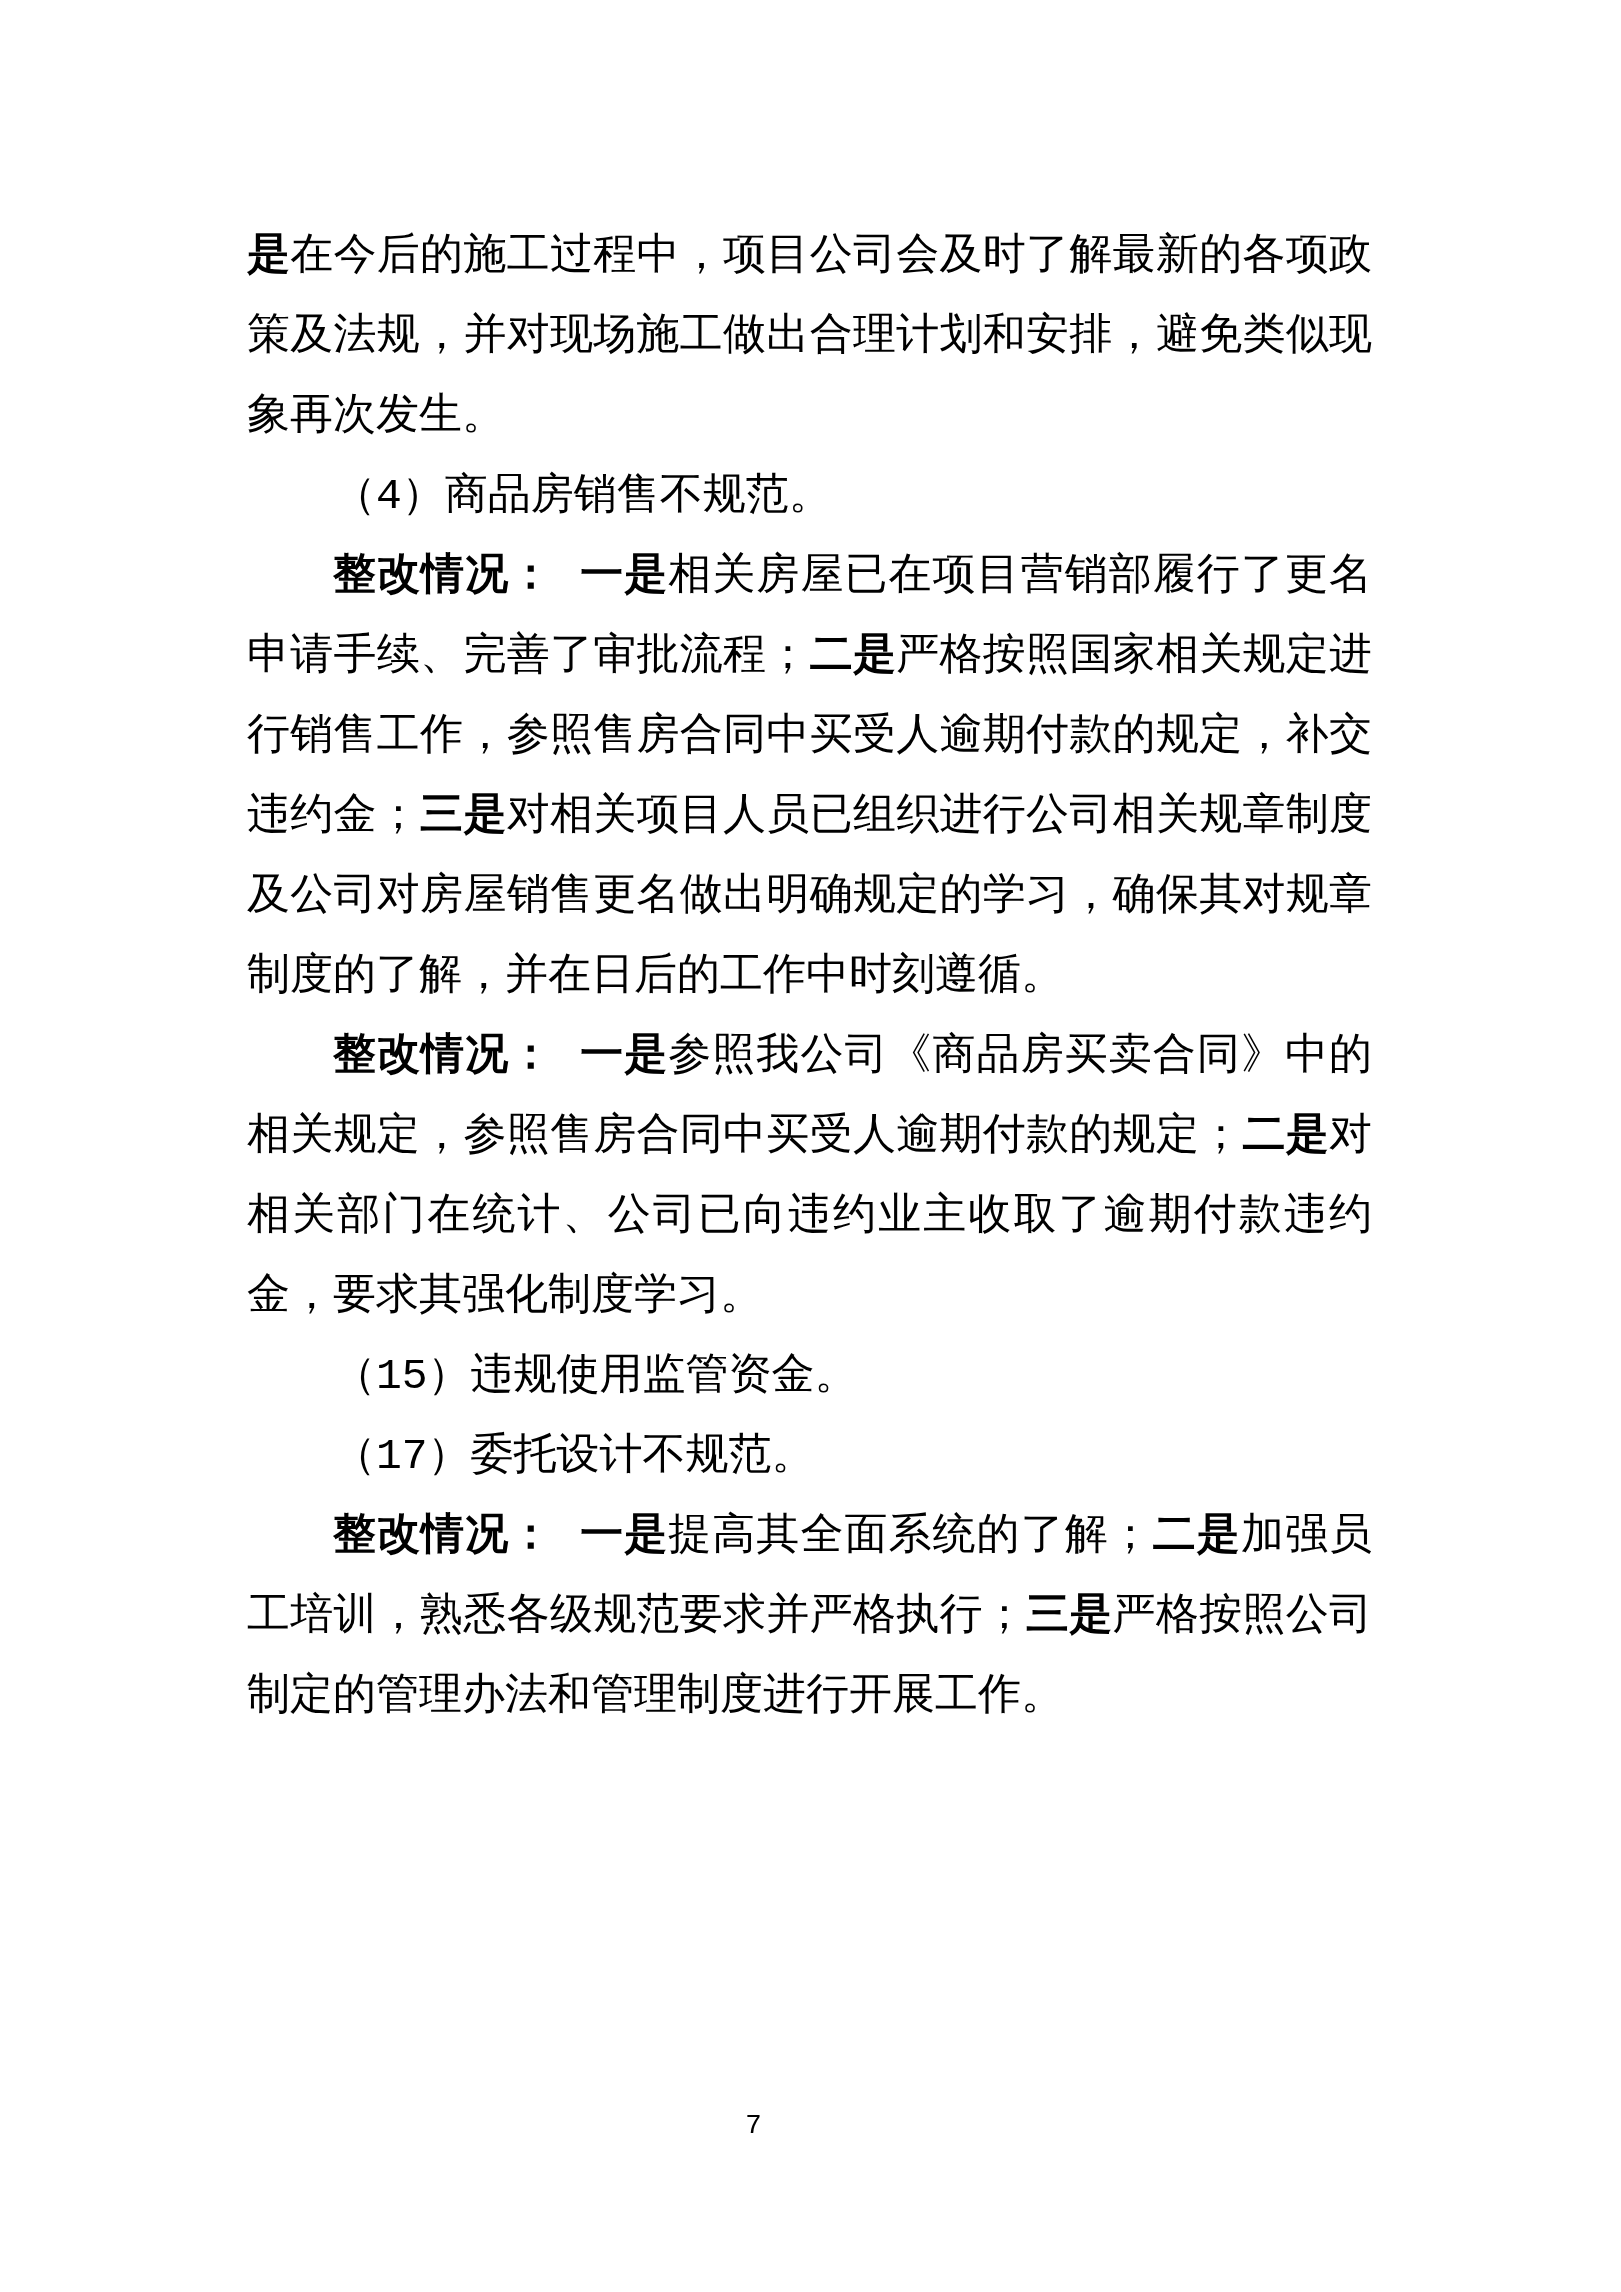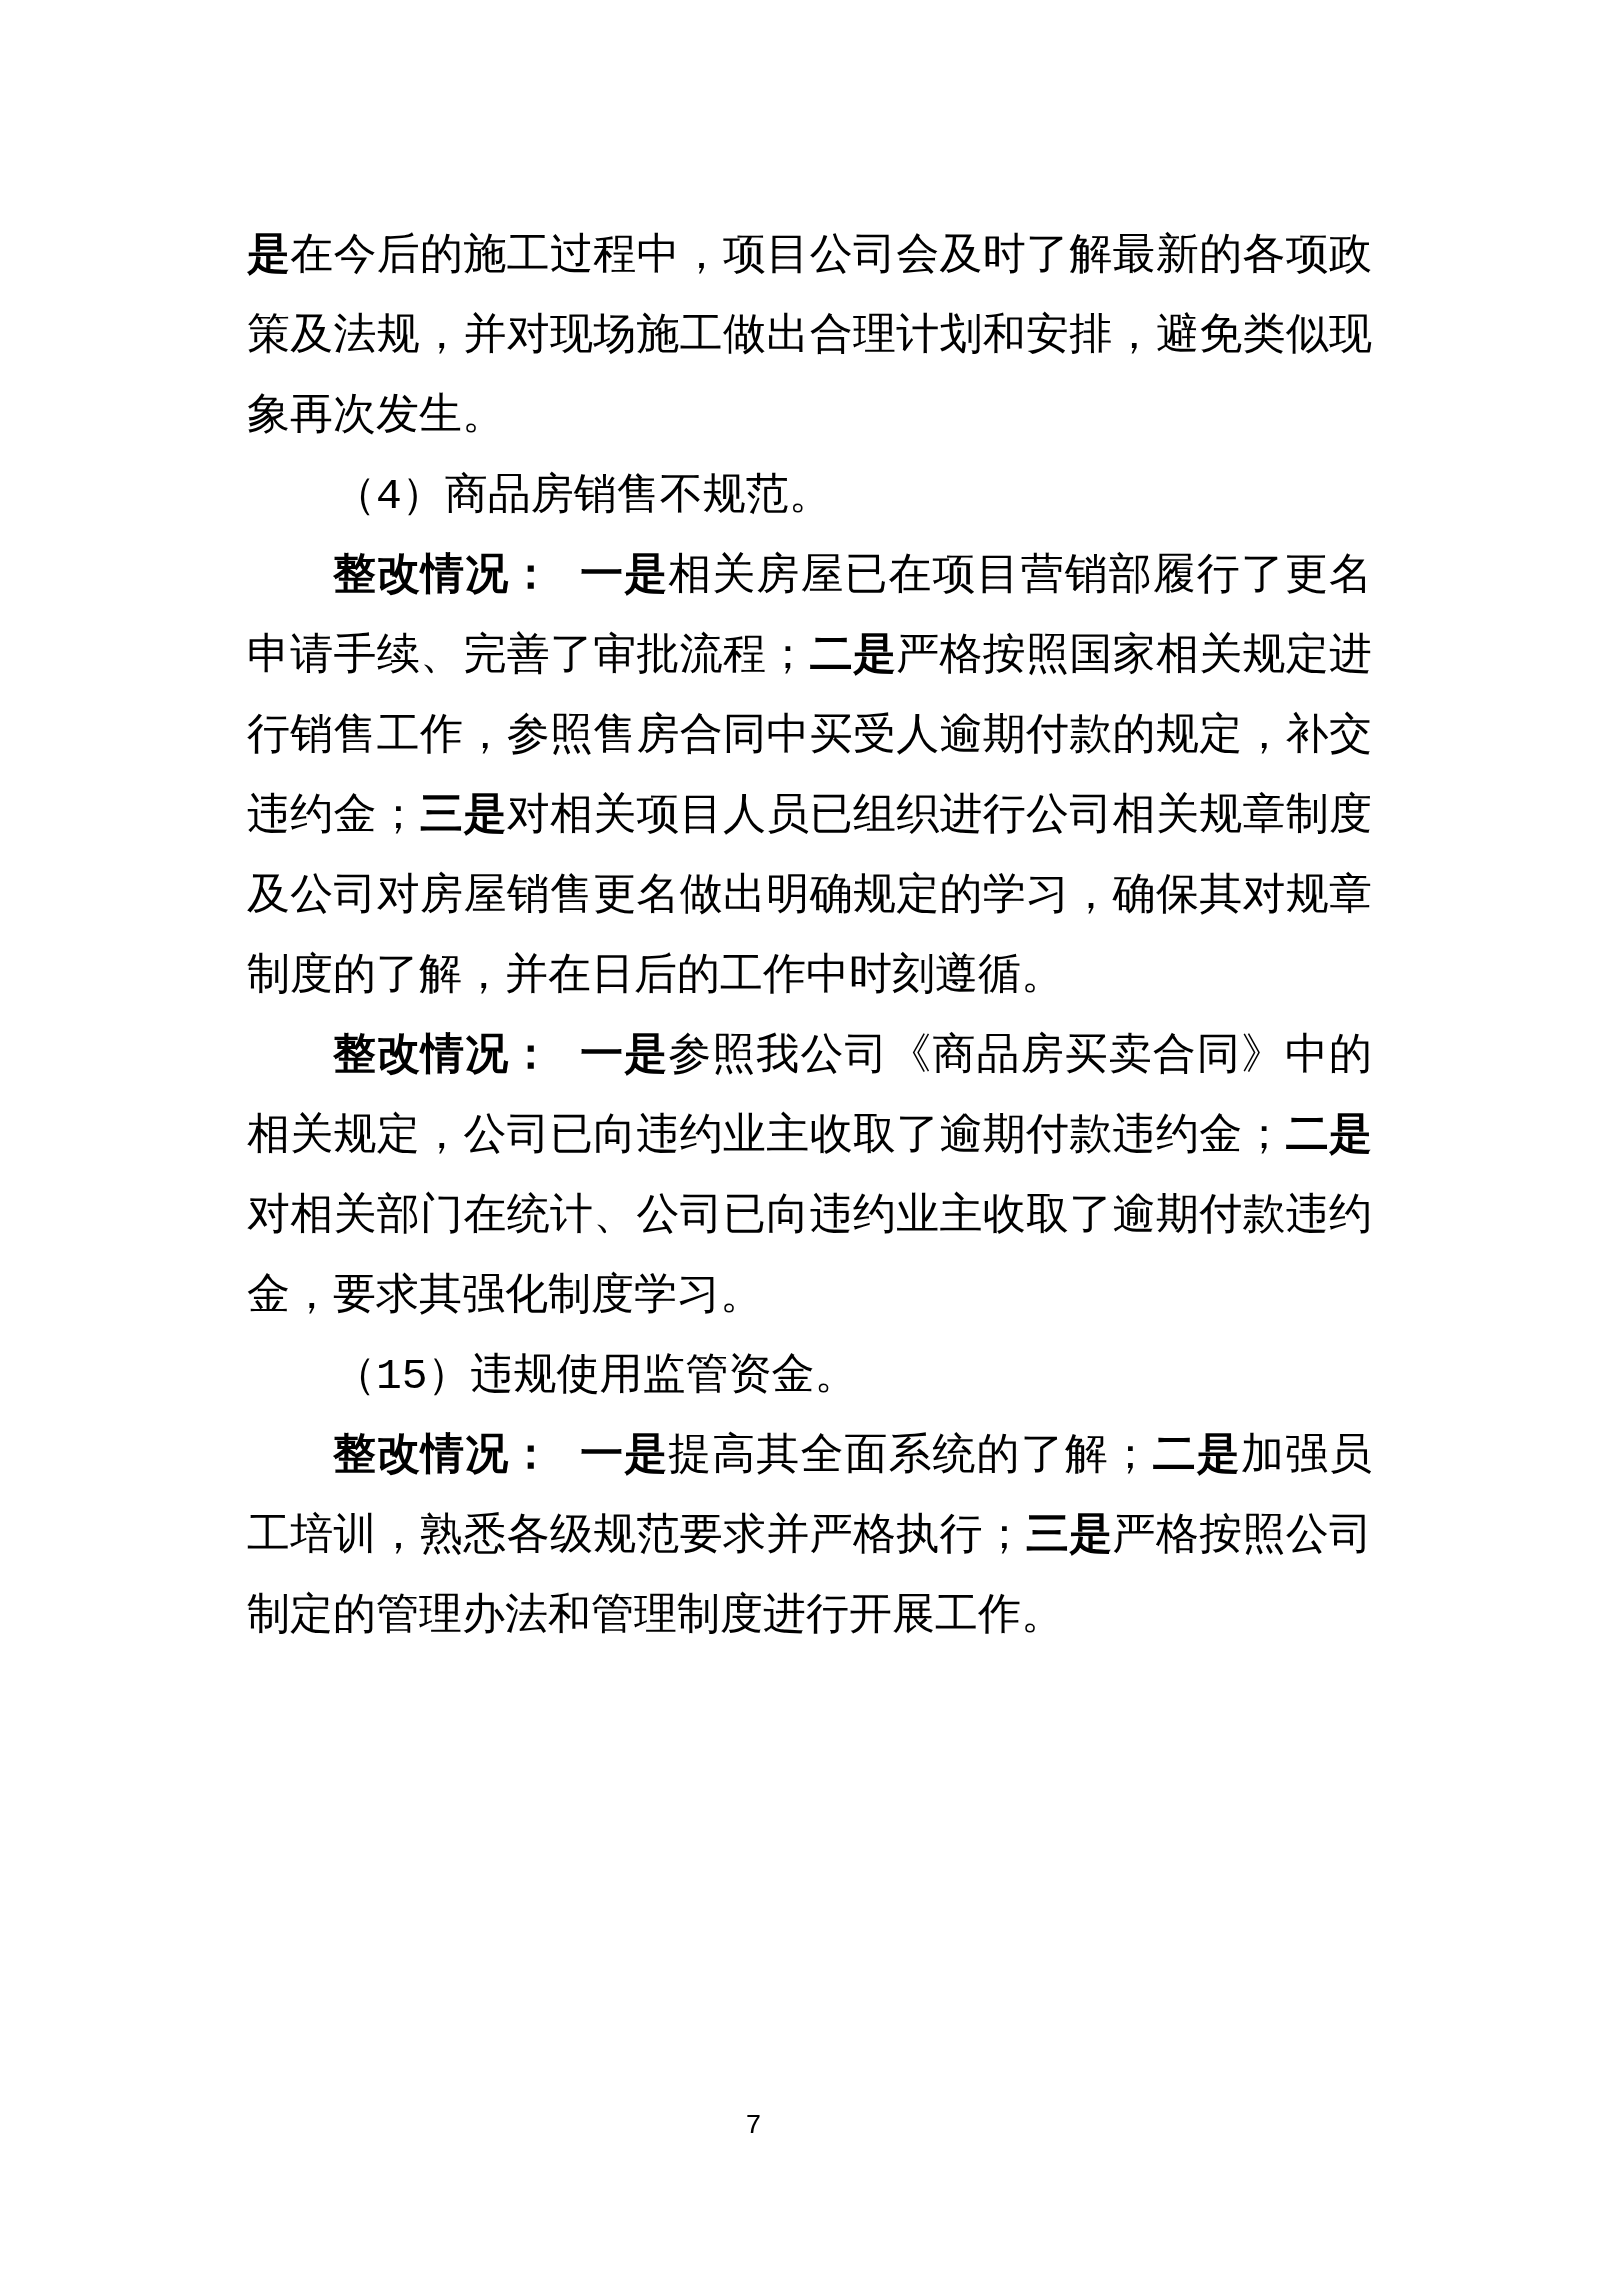--- a/index.html
+++ b/index.html
@@ -55,19 +55,20 @@
   }
 </style>
 </head>
 <body>
 
 <div class="page">
   <div class="text-block">
       <p class="para"><span class="run bold">是</span><span class="run">在今后的施工过程中，项目公司会及时了解最新的各项政策及法规，并对现场施工做出合理计划和安排，避免类似现象再次发生。</span></p>
       <p class="para indent"><span class="run">（4）商品房销售不规范。</span></p>
       <p class="para indent"><span class="run bold">整改情况：</span><span class="run"> </span><span class="run bold">一是</span><span class="run">相关房屋已在项目营销部履行了更名申请手续、完善了审批流程；</span><span class="run bold">二是</span><span class="run">严格按照国家相关规定进行销售工作，参照售房合同中买受人逾期付款的规定，补交违约金；</span><span class="run bold">三是</span><span class="run">对相关项目人员已组织进行公司相关规章制度及公司对房屋销售更名做出明确规定的学习，确保其对规章制度的了解，并在日后的工作中时刻遵循。</span></p>
-      <p class="para indent"><span class="run bold">整改情况：</span><span class="run"> </span><span class="run bold">一是</span><span class="run">参照我公司《商品房买卖合同》中的相关规定，公司已向违约业主收取了逾期付款违约金；</span><span class="run bold">二是</span><span class="run">对相关部门在统计、公司已向违约业主收取了逾期付款违约金，要求其强化制度学习。</span></p>
+      <p class="para indent"><span class="run bold">整改情况：</span><span class="run"> </span><span class="run bold">一是</span><span class="run">参照我公司《商品房买卖合同》中的相关规定，参照售房合同中买受人逾期付款的规定；</span><span class="run bold">二是</span><span class="run">对相关部门在统计、公司已向违约业主收取了逾期付款违约金，要求其强化制度学习。</span></p>
       <p class="para indent"><span class="run">（15）违规使用监管资金。</span></p>
+      <p class="para indent"><span class="run">（17）委托设计不规范。</span></p>
       <p class="para indent"><span class="run bold">整改情况：</span><span class="run"> </span><span class="run bold">一是</span><span class="run">提高其全面系统的了解；</span><span class="run bold">二是</span><span class="run">加强员工培训，熟悉各级规范要求并严格执行；</span><span class="run bold">三是</span><span class="run">严格按照公司制定的管理办法和管理制度进行开展工作。</span></p>
     </div>
   <div class="page-number">7</div>
 </div>
 
 
 </body></html>

